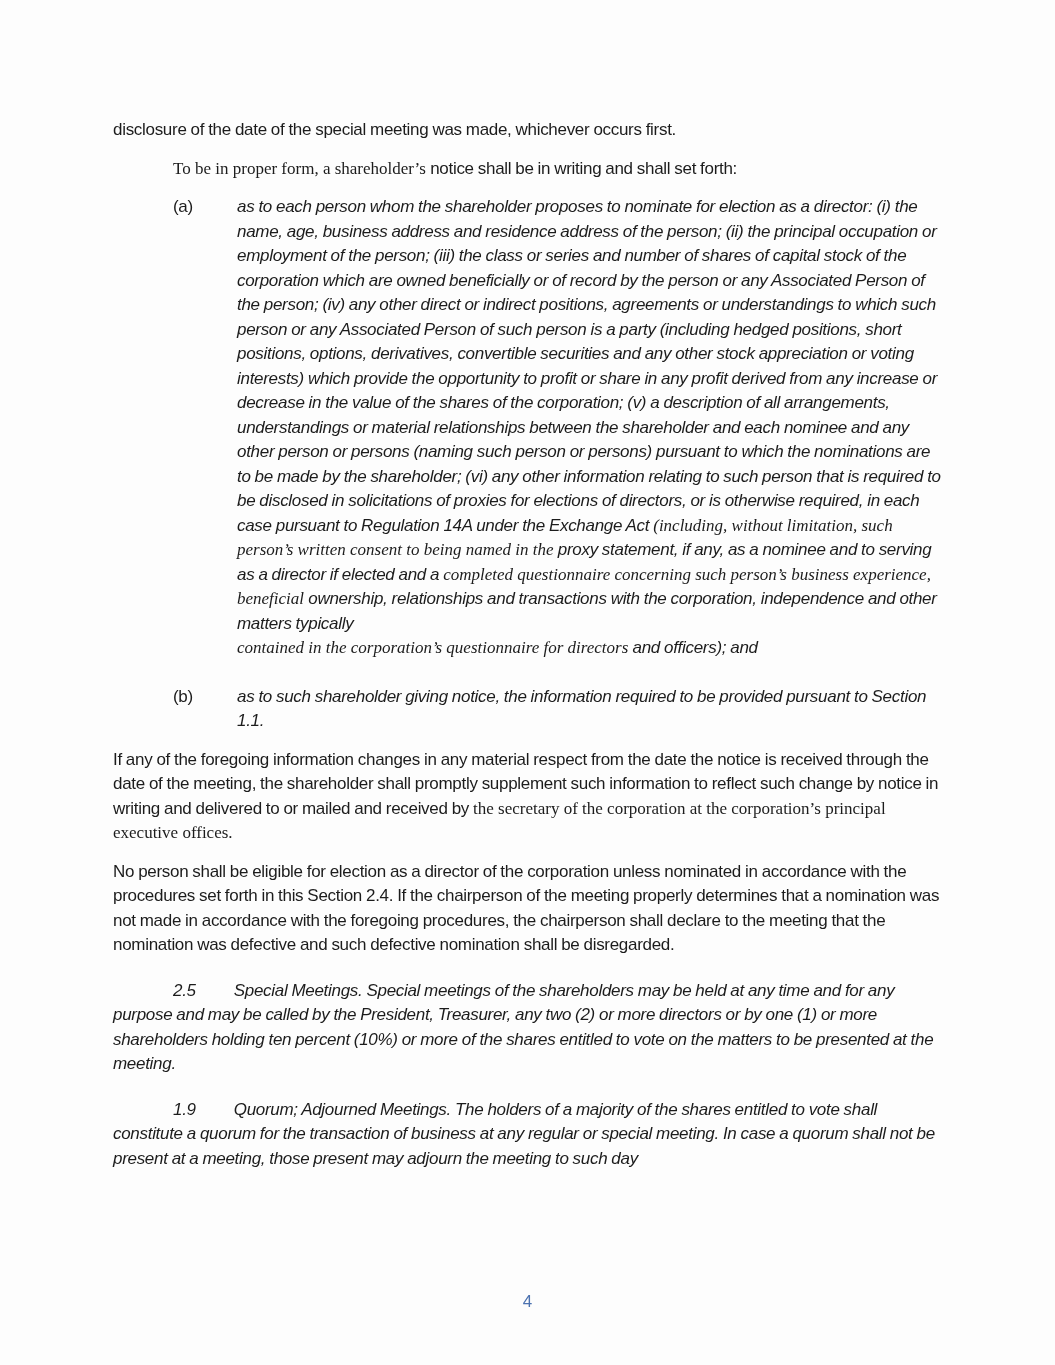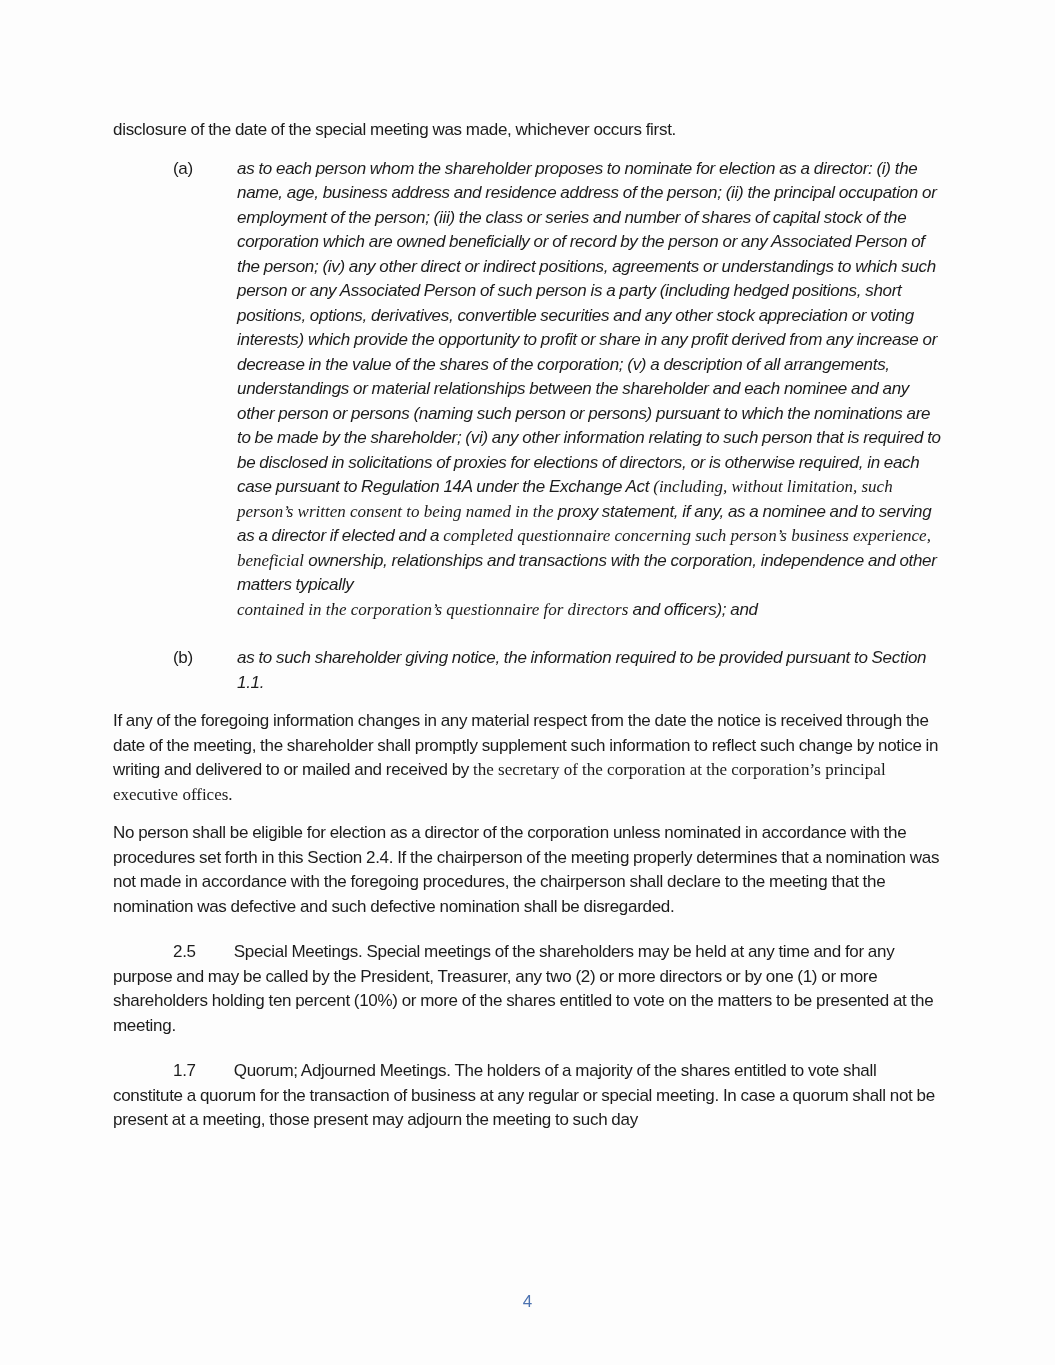--- a/index.html
+++ b/index.html
@@ -38,20 +38,21 @@
     width: 64px;
   }
   .list-item .itext {
     width: 712px;
     font-style: italic;
   }
   .item-b { margin-top: 24px; }
   .section {
     text-indent: 60px;
     margin-top: 21px;
+    font-style: italic;
   }
   .sec-spacer {
     display: inline-block;
     width: 38px;
   }
   .page-footer {
     position: absolute;
     left: 0;
     right: 0;
     top: 1290px;
@@ -63,36 +64,37 @@
     letter-spacing: 0;
   }
 </style>
 </head>
 <body>
 
 <div class="page">
 
   <p>disclosure of the date of the special meeting was made, whichever occurs first.</p>
 
+  <p class="indent"><span class="serif">To be in proper form, a shareholder’s </span><span>notice shall be in writing and shall set forth:</span></p>
 
   <div class="list-item">
     <span class="label">(a)</span>
     <div class="itext"><span>as to each person whom the shareholder proposes to nominate for election as a director: (i) the name, age, business address and residence address of the person; (ii) the principal occupation or employment of the person; (iii) the class or series and number of shares of capital stock of the corporation which are owned beneficially or of record by the person or any Associated Person of the person; (iv) any other direct or indirect positions, agreements or understandings to which such person or any Associated Person of such person is a party (including hedged positions, short positions, options, derivatives, convertible securities and any other stock appreciation or voting interests) which provide the opportunity to profit or share in any profit derived from any increase or decrease in the value of the shares of the corporation; (v) a description of all arrangements, understandings or material relationships between the shareholder and each nominee and any other person or persons (naming such person or persons) pursuant to which the nominations are to be made by the shareholder; (vi) any other information relating to such person that is required to be disclosed in solicitations of proxies for elections of directors, or is otherwise required, in each case pursuant to Regulation 14A under the Exchange Act </span><span class="serif">(including, without limitation, such person’s written consent to being named in the </span><span>proxy statement, if any, as a nominee and to serving as a director if elected and a </span><span class="serif">completed questionnaire concerning such person’s business experience, beneficial </span><span>ownership, relationships and transactions with the corporation, independence and other matters typically</span><br><span class="serif">contained in the corporation’s questionnaire for directors </span><span>and officers); and</span></div>
   </div>
 
   <div class="list-item item-b">
     <span class="label">(b)</span>
     <div class="itext">as to such shareholder giving notice, the information required to be provided pursuant to Section 1.1.</div>
   </div>
 
   <p><span>If any of the foregoing information changes in any material respect from the date the notice is received through the date of the meeting, the shareholder shall promptly supplement such information to reflect such change by notice in writing and delivered to or mailed and received by </span><span class="serif">the secretary of the corporation at the corporation’s principal executive offices.</span></p>
 
   <p>No person shall be eligible for election as a director of the corporation unless nominated in accordance with the procedures set forth in this Section 2.4. If the chairperson of the meeting properly determines that a nomination was not made in accordance with the foregoing procedures, the chairperson shall declare to the meeting that the nomination was defective and such defective nomination shall be disregarded.</p>
 
   <p class="section"><span>2.5</span><span class="sec-spacer"></span><span>Special Meetings. Special meetings of the shareholders may be held at any time and for any purpose and may be called by the President, Treasurer, any two (2) or more directors or by one (1) or more shareholders holding ten percent (10%) or more of the shares entitled to vote on the matters to be presented at the meeting.</span></p>
 
-  <p class="section"><span>1.7</span><span class="sec-spacer"></span><span>Quorum; Adjourned Meetings. The holders of a majority of the shares entitled to vote shall constitute a quorum for the transaction of business at any regular or special meeting. In case a quorum shall not be present at a meeting, those present may adjourn the meeting to such day</span></p>
+  <p class="section"><span>1.9</span><span class="sec-spacer"></span><span>Quorum; Adjourned Meetings. The holders of a majority of the shares entitled to vote shall constitute a quorum for the transaction of business at any regular or special meeting. In case a quorum shall not be present at a meeting, those present may adjourn the meeting to such day</span></p>
 
   <div class="page-footer">
     <span class="pagenum">4</span>
   </div>
 
 </div>
 
 </body></html>

